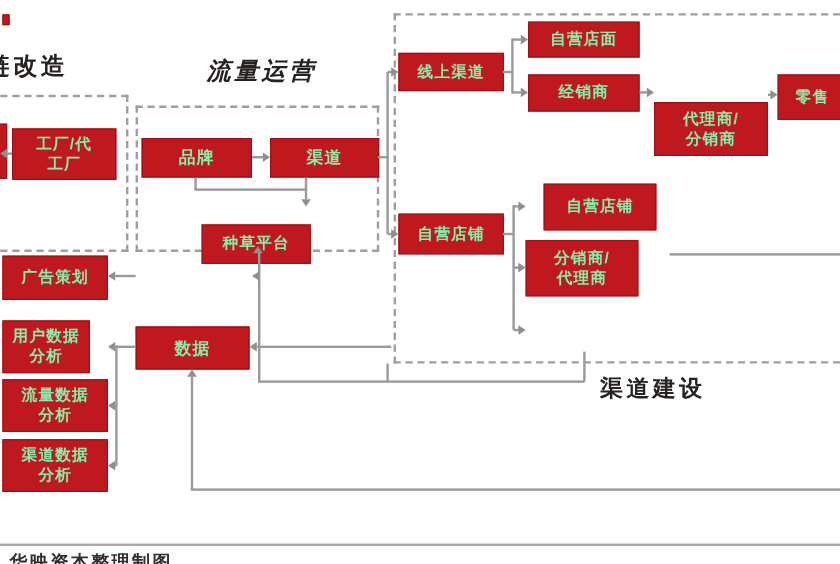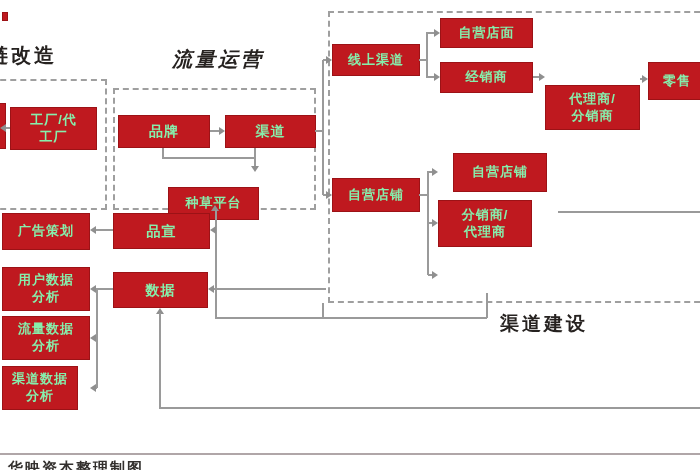--- a/index.html
+++ b/index.html
@@ -36,28 +36,27 @@
   <div class="credit" style="left:8px;top:427px;margin-top:32px;">华映资本整理制图</div>
 
   <div class="rbox" style="left:2px;top:12px;width:6px;height:9px;"></div>
   <div class="rbox" style="left:-28px;top:103px;width:34px;height:46px;"></div>
 
   <div class="rbox" style="left:10px;top:107px;width:87px;height:43px;">工厂/代
 工厂</div>
   <div class="rbox" style="left:118px;top:115px;width:92px;height:33px;font-size:14px;">品牌</div>
   <div class="rbox" style="left:225px;top:115px;width:91px;height:33px;font-size:14px;">渠道</div>
   <div class="rbox" style="left:168px;top:187px;width:91px;height:33px;">种草平台</div>
-  <div class="rbox" style="left:113px;top:213px;width:97px;height:36px;font-size:14px;">品宣</div>
   <div class="rbox" style="left:113px;top:272px;width:95px;height:36px;font-size:14px;">数据</div>
   <div class="rbox" style="left:2px;top:213px;width:88px;height:37px;">广告策划</div>
-  <div class="rbox" style="left:2px;top:267px;width:88px;height:44px;">用户数据
+  <div class="rbox" style="left:2px;top:267px;width:73px;height:44px;">用户数据
 分析</div>
   <div class="rbox" style="left:2px;top:316px;width:88px;height:44px;">流量数据
 分析</div>
-  <div class="rbox" style="left:2px;top:366px;width:76px;height:44px;">渠道数据
+  <div class="rbox" style="left:2px;top:366px;width:88px;height:44px;">渠道数据
 分析</div>
   <div class="rbox" style="left:332px;top:44px;width:88px;height:32px;">线上渠道</div>
   <div class="rbox" style="left:332px;top:178px;width:88px;height:34px;">自营店铺</div>
   <div class="rbox" style="left:440px;top:18px;width:93px;height:30px;">自营店面</div>
   <div class="rbox" style="left:440px;top:62px;width:93px;height:31px;">经销商</div>
   <div class="rbox" style="left:545px;top:57px;width:95px;height:45px;margin-top:28px;">代理商/
 分销商</div>
   <div class="rbox" style="left:648px;top:62px;width:58px;height:38px;">零售</div>
   <div class="rbox" style="left:453px;top:153px;width:94px;height:39px;">自营店铺</div>
   <div class="rbox" style="left:438px;top:200px;width:94px;height:47px;text-align:center;">分销商/

